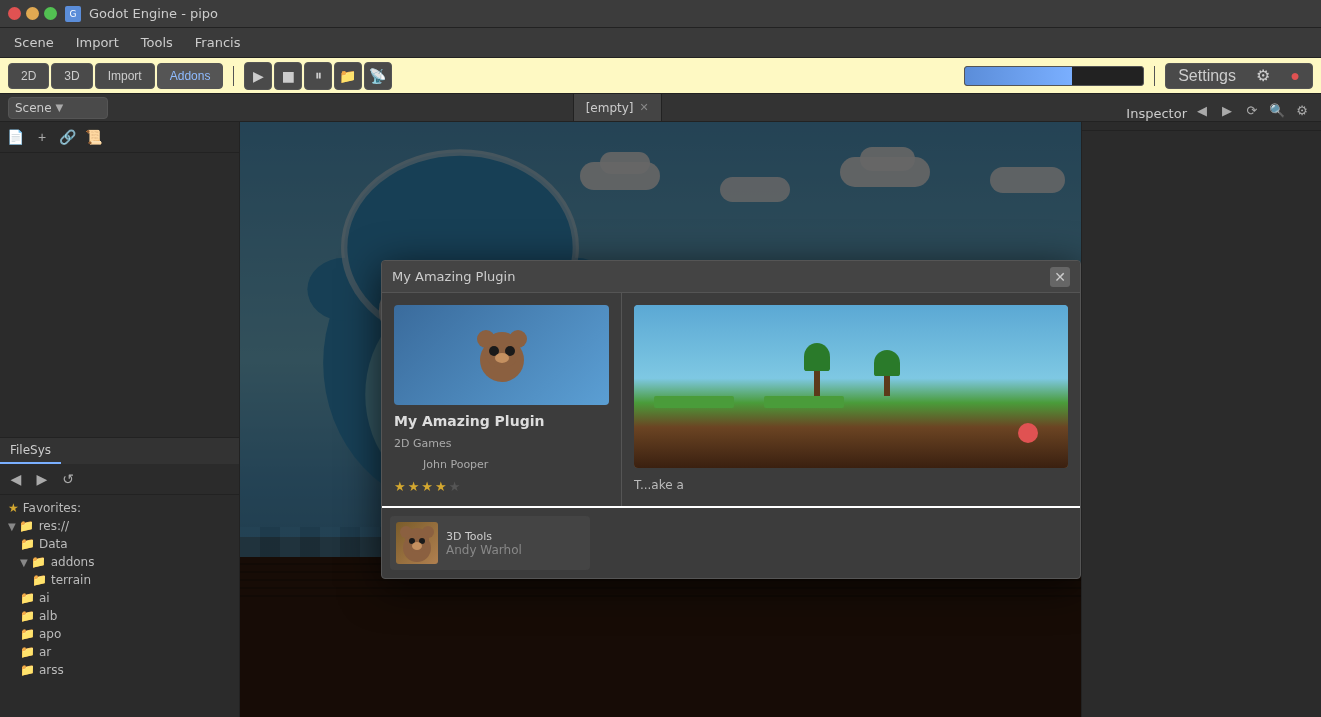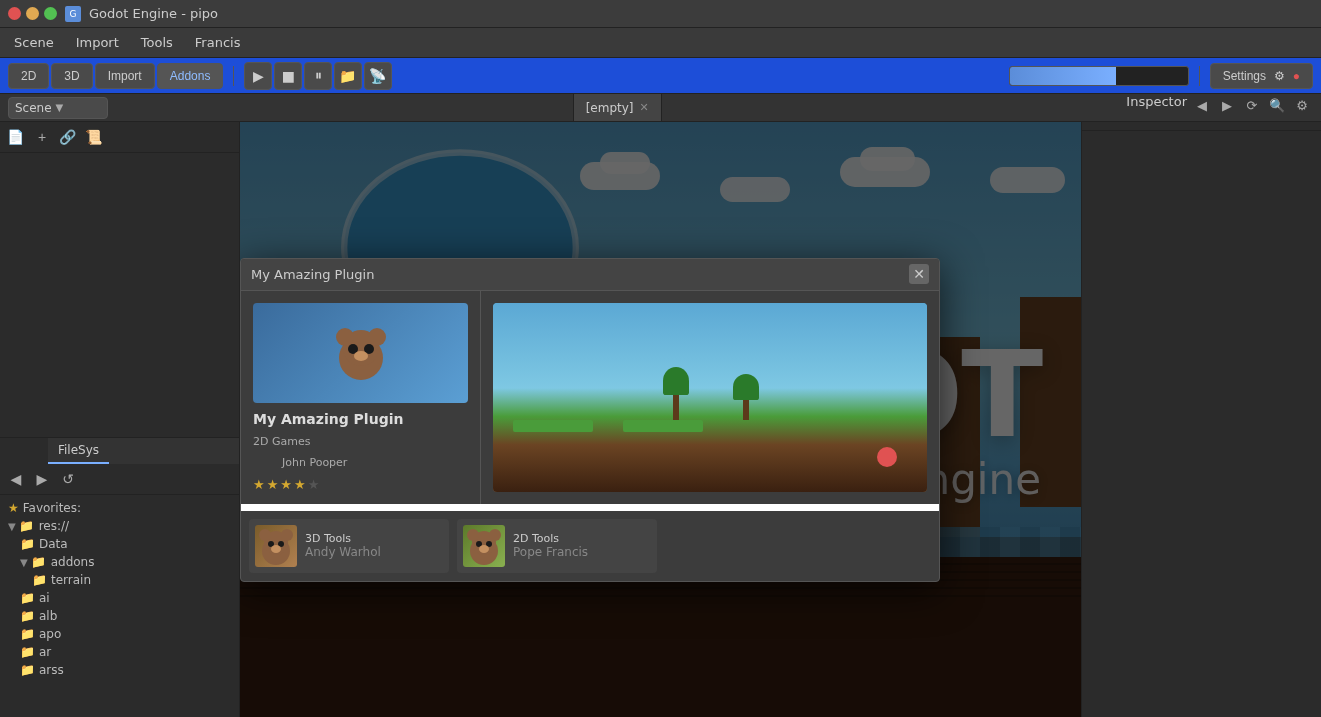--- a/index.html
+++ b/index.html
@@ -62,21 +62,21 @@
       color: #ccc;
       cursor: pointer;
       border-radius: 3px;
       font-size: 13px;
     }
 
     
     #toolbar {
       display: flex;
       align-items: center;
-      background: #1d4ed8;
+      background: #fef9c3;
       height: 36px;
       border-bottom: 1px solid #222;
       padding: 0 8px;
       gap: 6px;
     }
     .toolbar-group {
       display: flex;
       align-items: center;
       gap: 2px;
     }
@@ -131,25 +131,25 @@
       width: 60%;
     }
 
     .settings-btn {
       background: #4a4a4a;
       border: 1px solid #555;
       border-radius: 4px;
       color: #ccc;
       padding: 4px 12px;
       cursor: pointer;
-      font-size: 12px;
+      font-size: 16px;
       height: 26px;
       display: flex;
       align-items: center;
-      gap: 8px;
+      gap: 20px;
     }
 
     
     #tabbar {
       display: flex;
       align-items: stretch;
       background: #333;
       height: 28px;
       border-bottom: 1px solid #222;
     }
@@ -186,21 +186,21 @@
       cursor: pointer;
     }
     .tab-item.active { background: #444; }
     .tab-close {
       font-size: 11px;
       color: #888;
       cursor: pointer;
     }
     .inspector-header {
       display: flex;
-      align-items: flex-start;
+      align-items: flex-end;
       padding: 0 8px;
       background: #333;
       gap: 4px;
       min-width: 160px;
       justify-content: space-between;
     }
     .inspector-label {
       font-size: 13px;
       color: #ccc;
     }
@@ -269,21 +269,20 @@
       height: 280px;
       border-top: 1px solid #222;
       display: flex;
       flex-direction: column;
     }
     .panel-tab-bar {
       display: flex;
       background: #333;
       height: 26px;
       align-items: center;
-      margin-left: 48px;
     }
     .panel-tab {
       padding: 0 10px;
       height: 100%;
       display: flex;
       align-items: center;
       font-size: 12px;
       cursor: pointer;
       color: #aaa;
       border-bottom: 2px solid transparent;
@@ -385,21 +384,21 @@
       gap: 4px;
     }
 
     
     .modal-overlay {
       position: absolute;
       top: 0; left: 0; right: 0; bottom: 0;
       background: rgba(0,0,0,0.6);
       display: flex;
       align-items: center;
-      justify-content: flex-start;
+      justify-content: flex-end;
       z-index: 100;
     }
 
     .modal-window {
       background: #3c3c3c;
       border: 1px solid #555;
       border-radius: 4px;
       width: 700px;
       max-height: 520px;
       display: flex;
@@ -506,21 +505,21 @@
     .modal-btn.primary {
       background: #4a6a9c;
       border-color: #5b8dd9;
     }
 
     
     .plugin-grid {
       display: flex;
       gap: 8px;
       padding: 8px;
-      border-top: 7px solid #ffffff;
+      border-top: 2px solid #ffffff;
     }
     .plugin-card {
       display: flex;
       align-items: center;
       gap: 8px;
       background: #444;
       border-radius: 4px;
       padding: 6px;
       width: 200px;
     }
@@ -777,20 +776,23 @@
                 <div style="position:absolute; top:0; left:0; right:0; bottom:0; background: linear-gradient(180deg, #5ba8d4 0%, #7ec8e3 45%, #4a9c3a 60%, #6b4423 75%, #3a2010 100%); border-radius:4px;"></div>
                 <div style="position:absolute; bottom:60px; left:20px; width:80px; height:12px; background:#4a9c3a; border-radius:2px;"></div>
                 <div style="position:absolute; bottom:60px; left:130px; width:80px; height:12px; background:#4a9c3a; border-radius:2px;"></div>
                 <div style="position:absolute; bottom:25px; right:30px; width:20px; height:20px; background:#e05252; border-radius:50%;"></div>
 
                 <div style="position:absolute; bottom:72px; left:180px; width:6px; height:35px; background:#5c3a1a;"></div>
                 <div style="position:absolute; bottom:97px; left:170px; width:26px; height:28px; background:#2a7a2a; border-radius:50% 50% 10% 10%;"></div>
                 <div style="position:absolute; bottom:72px; left:250px; width:6px; height:30px; background:#5c3a1a;"></div>
                 <div style="position:absolute; bottom:92px; left:240px; width:26px; height:26px; background:#2a7a2a; border-radius:50% 50% 10% 10%;"></div>
               </div>
+              <div class="plugin-desc-text">
+                T...ake a
+              </div>
             </div>
           </div>
 
           <div class="plugin-grid">
             <div class="plugin-card">
               <div class="plugin-card-thumb">
                 <svg viewBox="0 0 42 42" width="42" height="42">
                   <circle cx="21" cy="26" r="14" fill="#8b6040"></circle>
                   <circle cx="21" cy="18" r="12" fill="#8b6040"></circle>
                   <circle cx="10" cy="10" r="6" fill="#8b6040"></circle>
@@ -798,37 +800,20 @@
                   <circle cx="16" cy="19" r="3" fill="#1a1a1a"></circle>
                   <circle cx="26" cy="19" r="3" fill="#1a1a1a"></circle>
                   <ellipse cx="21" cy="24" rx="5" ry="4" fill="#c49060"></ellipse>
                 </svg>
               </div>
               <div class="plugin-card-info">
                 <div class="plugin-card-name">3D Tools</div>
                 <div class="plugin-card-author">Andy Warhol</div>
               </div>
             </div>
-            <div class="plugin-card">
-              <div class="plugin-card-thumb" style="background: linear-gradient(135deg, #5c7a2a, #8ab050);">
-                <svg viewBox="0 0 42 42" width="42" height="42">
-                  <circle cx="21" cy="26" r="14" fill="#8b6040"></circle>
-                  <circle cx="21" cy="18" r="12" fill="#8b6040"></circle>
-                  <circle cx="10" cy="10" r="6" fill="#8b6040"></circle>
-                  <circle cx="32" cy="10" r="6" fill="#8b6040"></circle>
-                  <circle cx="16" cy="19" r="3" fill="#1a1a1a"></circle>
-                  <circle cx="26" cy="19" r="3" fill="#1a1a1a"></circle>
-                  <ellipse cx="21" cy="24" rx="5" ry="4" fill="#c49060"></ellipse>
-                </svg>
-              </div>
-              <div class="plugin-card-info">
-                <div class="plugin-card-name">2D Tools</div>
-                <div class="plugin-card-author">Pope Francis</div>
-              </div>
-            </div>
           </div>
 
         </div>
       </div>
     </div>
   </div>
 
   <div id="right-panel">
     <div class="inspector-search-bar">
     </div>

